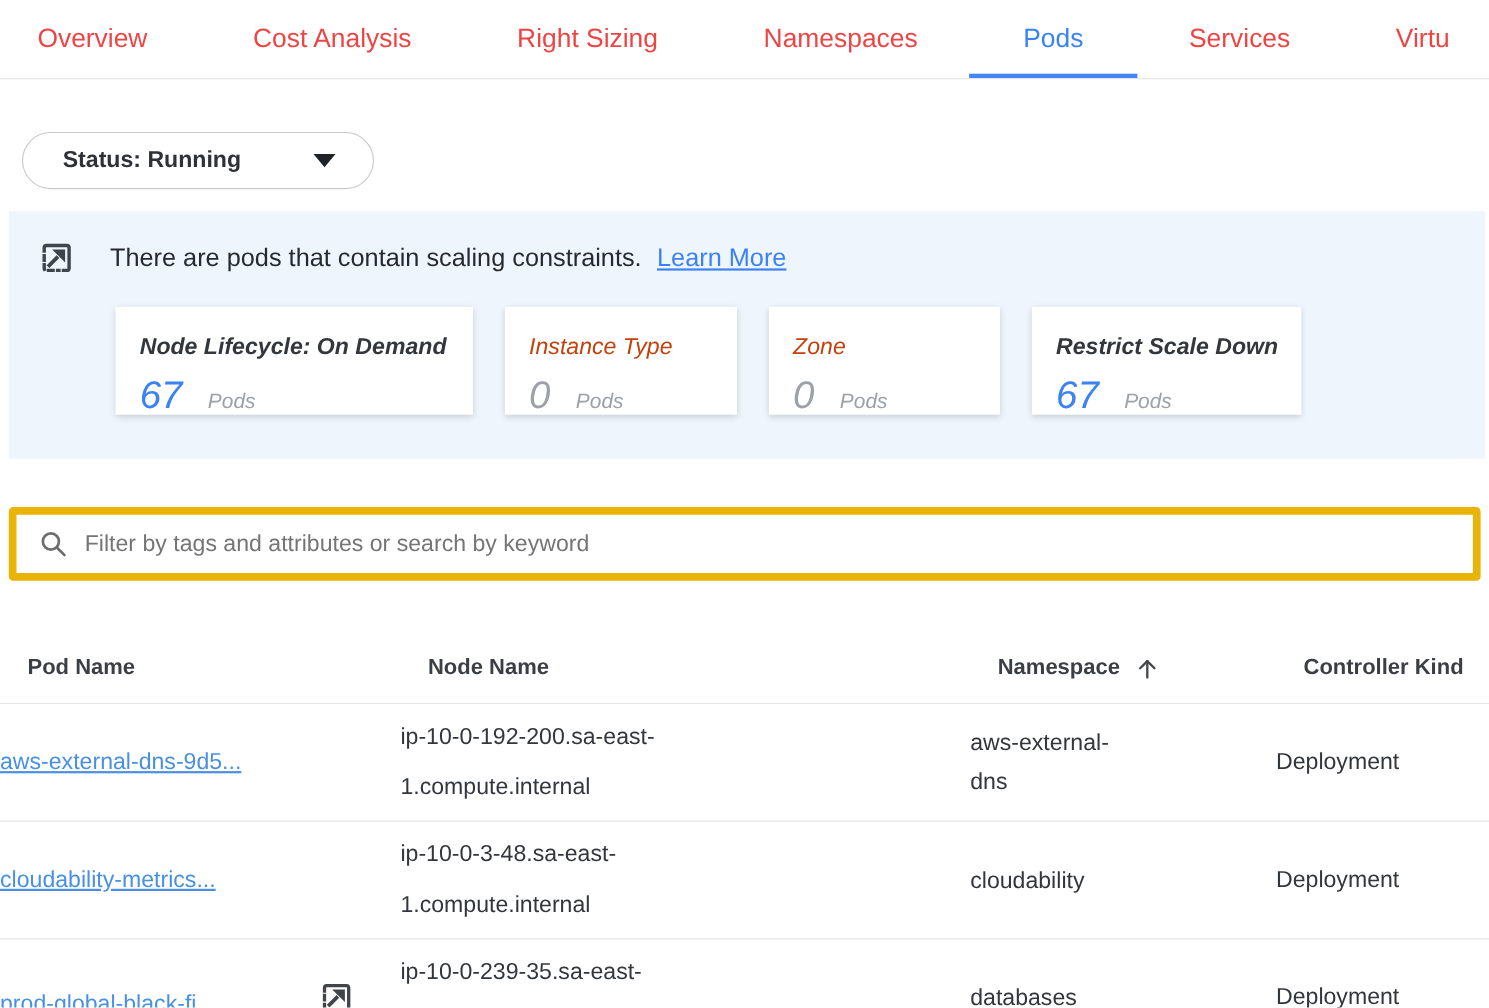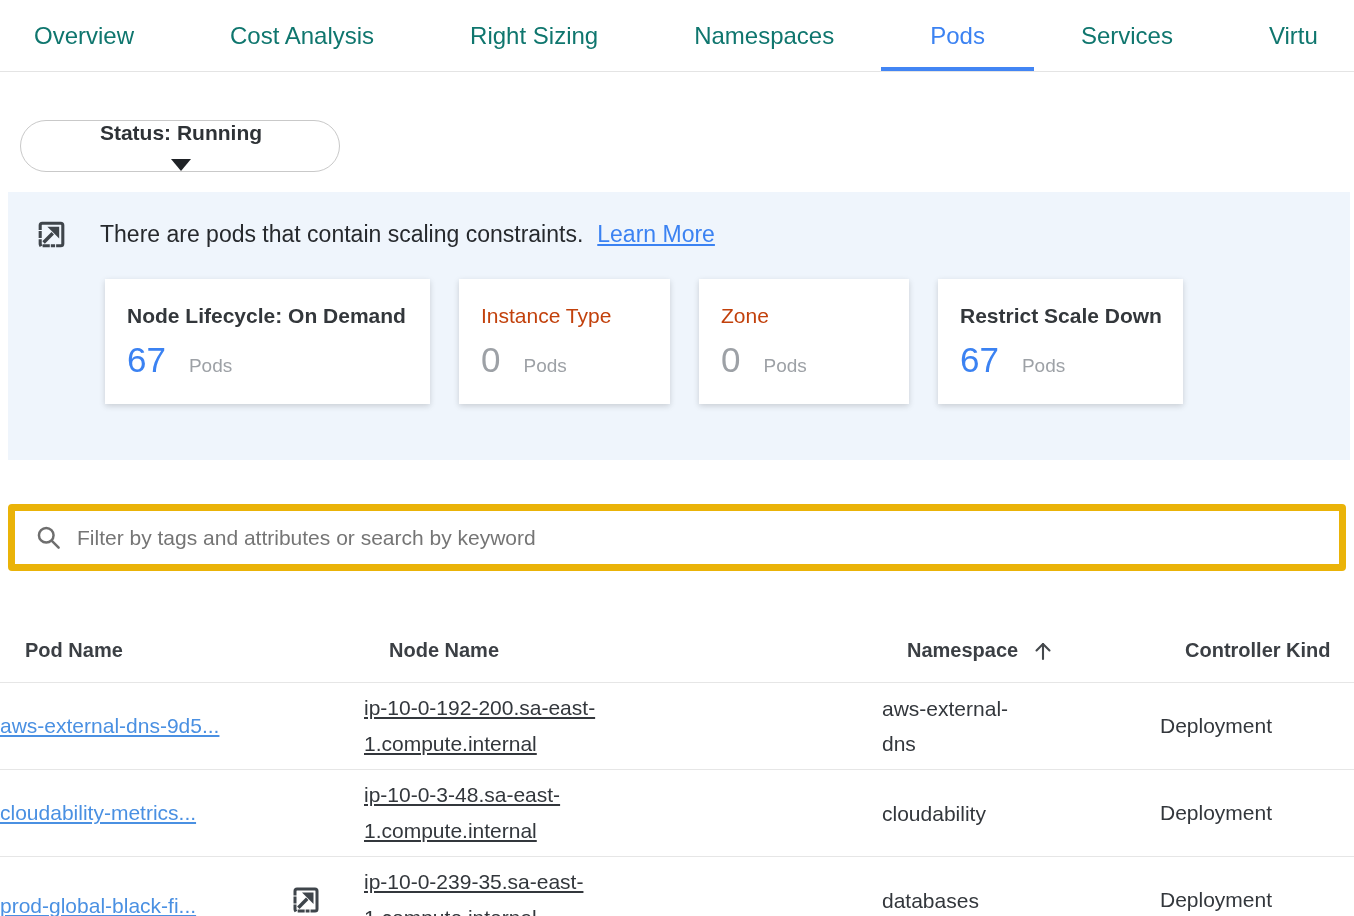--- a/index.html
+++ b/index.html
@@ -2,44 +2,44 @@
 <html><head>
 <meta charset="utf-8">
 <style>
   * { margin:0; padding:0; box-sizing:border-box; }
   html,body { width:1354px; height:916px; overflow:hidden; background:#fff;
     font-family:"Liberation Sans","DejaVu Sans",sans-serif; color:#33373c; }
 
   
   .tabbar { height:72px; border-bottom:1px solid #e4e4e4; display:flex;
     gap:96px; padding-left:34px; white-space:nowrap; overflow:hidden; }
-  .tab { display:flex; align-items:center; font-size:24px; color:#0f766e;
+  .tab { display:flex; align-items:center; font-size:24px; color:#ef4444;
     position:relative; cursor:pointer; flex:0 0 auto; }
   .tab.active { color:#3b82f2; }
   .tab.active::after { content:""; position:absolute; left:-49px; right:-49px;
     bottom:0; height:4px; background:#4285f4; }
 
   
   .filter-row { margin:48px 0 0 20px; }
   .pill { width:320px; height:52px; border:1.5px solid #c9c9c9; border-radius:26px;
     display:flex; align-items:center; justify-content:space-between;
     padding:0 34px 0 36px; font-size:21px; font-weight:600; color:#2e3236;
-    background:#fff; cursor:pointer;flex-direction:column; }
+    background:#fff; cursor:pointer; }
   .caret { width:0; height:0; border-left:10px solid transparent;
     border-right:10px solid transparent; border-top:12px solid #1f2226; }
 
   
-  .banner { margin:20px 4px 0 8px; background:#eff5fc; padding:24px 0 56px 25px; }
+  .banner { margin:20px 4px 0 8px; background:#eff5fc; padding:24px 0 40px 25px; }
   .banner-msg { display:flex; align-items:center; font-size:23px; color:#26292d; }
   .banner-msg .icon-scale { margin-right:30px; flex:0 0 auto; }
   .learn-more { color:#3b82f2; text-decoration:underline; margin-left:14px; cursor:pointer; }
 
   .cards { display:flex; gap:29px; margin:26px 0 0 72px; }
-  .card { background:#fff; height:125px; padding:25px 22px;
-    box-shadow:0 2px 6px rgba(0,0,0,.16); cursor:pointer; }
+  .card { background:#fff; height:98px; padding:25px 22px;
+    box-shadow:0 2px 6px rgba(0,0,0,.16); cursor:pointer;font-style:italic; }
   .card:nth-child(1){ width:325px; } .card:nth-child(2){ width:211px; }
   .card:nth-child(3){ width:210px; } .card:nth-child(4){ width:245px; }
   .card-title { font-size:21px; font-weight:600; color:#33373b; white-space:nowrap; }
   .card.muted .card-title { color:#c2410c; font-weight:400; }
   .card-value-row { margin-top:12px; display:flex; align-items:baseline; gap:23px; }
   .card-value { font-size:35px; font-weight:500; color:#3b82f2; }
   .card.muted .card-value { color:#9da1a6; }
   .card-unit { font-size:19px; color:#9da1a6; }
 
   
@@ -54,21 +54,21 @@
     padding-left:25px; }
   .thead { margin-top:48px; height:64px; align-items:center;
     border-bottom:1px solid #e6e6e6; }
   .th { font-size:20px; font-weight:600; color:#3b3f44; display:flex;
     align-items:center; gap:13px; cursor:pointer; }
   .tr { min-height:80px; padding:7px 0; align-items:center;
     border-bottom:1px solid #e6e6e6; font-size:21px; }
   .cell-pod { display:flex; align-items:flex-end; }
   .pod-link { color:#4a90e2; text-decoration:underline; cursor:pointer; }
   .cell-pod .icon-scale { margin-left:auto; margin-right:40px; }
-  .cell-node { max-width:260px; line-height:36px; overflow-wrap:break-word;text-decoration:underline; }
+  .cell-node { max-width:260px; line-height:46px; overflow-wrap:break-word; }
   .cell-ns { max-width:150px; line-height:35px; overflow-wrap:break-word; }
 </style>
 </head>
 <body>
 
 <nav class="tabbar">
   <div class="tab">Overview</div>
   <div class="tab">Cost Analysis</div>
   <div class="tab">Right Sizing</div>
   <div class="tab">Namespaces</div>

